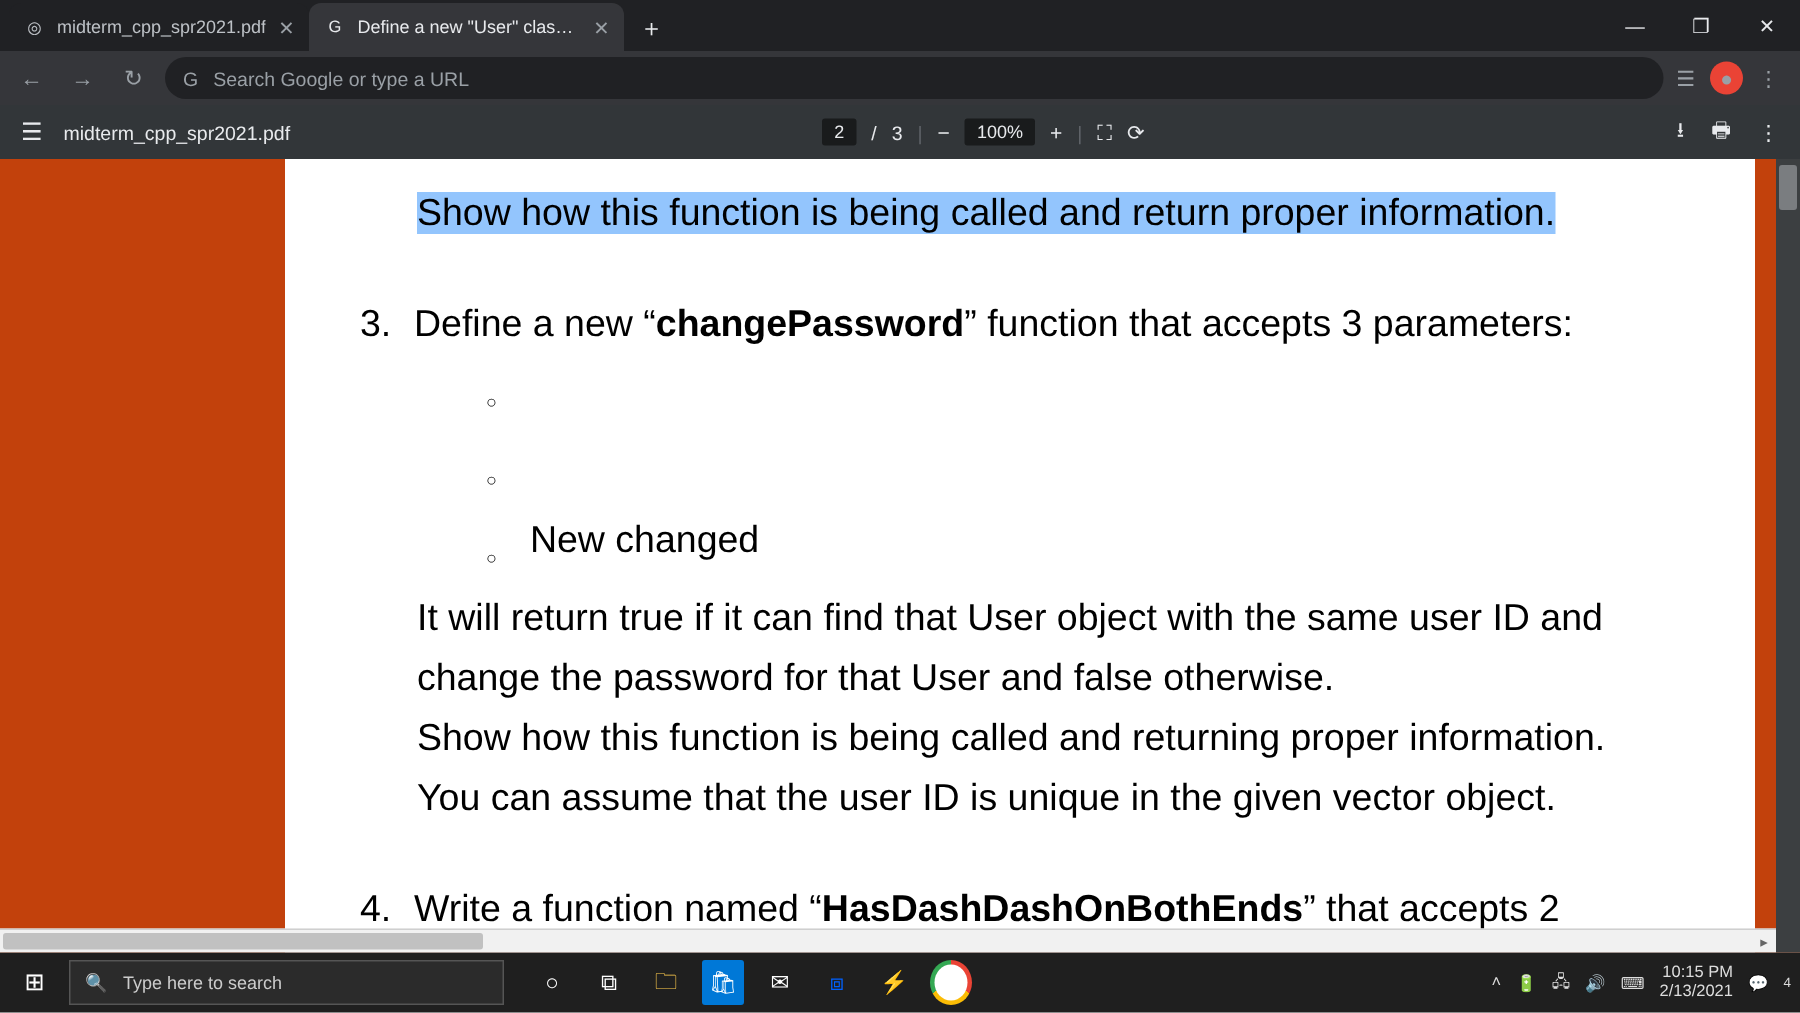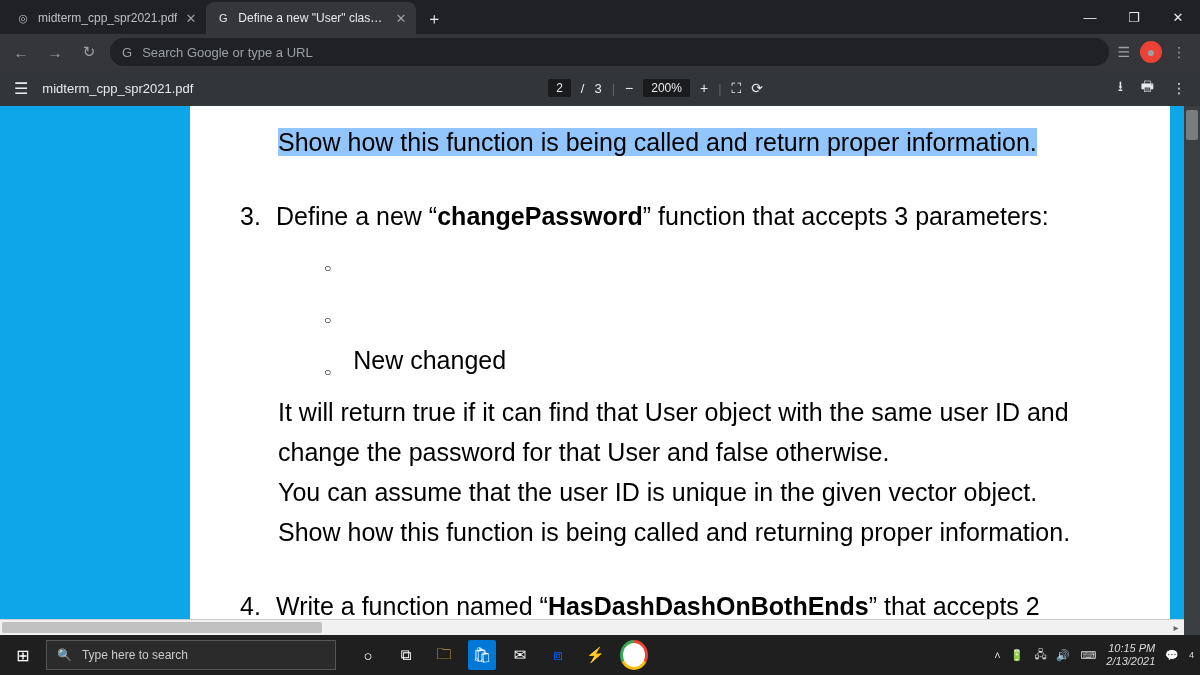--- a/index.html
+++ b/index.html
@@ -25,21 +25,21 @@
   
   .pdfbar { height:36px; background:#323639; display:flex; align-items:center; color:#e8eaed; font-size:13px; padding:0 14px; gap:14px; }
   .pdfbar .ham { font-size:16px;}
   .pdfbar .docname { flex:0 0 auto; }
   .pdfbar .center { flex:1; display:flex; align-items:center; justify-content:center; gap:10px; }
   .page-box, .zoom-box { background:#191b1c; padding:2px 8px; border-radius:2px; font-size:12px; }
   .pdfbar .sep { color:#5f6368; }
   .pdfbar .ico { font-size:14px; color:#e8eaed; }
   .pdfbar .right { display:flex; align-items:center; gap:18px; }
   
-  .viewport { position:absolute; top:106px; left:0; right:0; bottom:40px; background:#0ea5e9; overflow:hidden; }
+  .viewport { position:absolute; top:106px; left:0; right:0; bottom:40px; background:#c2410c; overflow:hidden; }
   .scroll-v { position:absolute; right:0; top:0; bottom:0; width:16px; background:#3c3f41; }
   .scroll-v .thumb { position:absolute; left:2px; right:2px; top:4px; height:30px; background:#7a7d80; border-radius:2px; }
   .scroll-h { position:absolute; left:0; right:16px; bottom:40px; height:16px; background:#f1f1f1; border-top:1px solid #dadada; z-index:3;}
   
   .viewport .scroll-h { position:absolute; left:0; right:16px; bottom:0; height:16px; background:#f1f1f1; border-top:1px solid #cfcfcf; }
   .scroll-h .thumb { position:absolute; top:2px; bottom:2px; left:2px; width:320px; background:#c1c1c1; border-radius:2px; }
   .scroll-h .arrow { position:absolute; top:0; bottom:0; width:16px; display:flex; align-items:center; justify-content:center; color:#666; font-size:10px; }
   .scroll-h .arrow.l { left:0;} .scroll-h .arrow.r { right:0;}
   .page { position:absolute; top:0; left:190px; width:980px; background:#fff; padding:16px 50px 8px 50px; font-family:Arial,Helvetica,sans-serif; color:#000; }
   .page .hl { background:#93c5fd; color:#000; }
@@ -50,21 +50,21 @@
   .page .bullet-row .circ { font-size:12px; margin-top:12px;}
   .page .para { font-size:25px; line-height:40px; padding-left:38px; }
   .page .gap { height:34px; }
   
   .taskbar { position:absolute; left:0; right:0; bottom:0; height:40px; background:#1f1f1f; display:flex; align-items:center; color:#fff; font-size:12px; }
   .start { width:46px; height:40px; display:flex; align-items:center; justify-content:center; font-size:16px;}
   .searchbox { height:30px; width:290px; background:#2b2b2b; border:1px solid #555; display:flex; align-items:center; padding:0 10px; gap:10px; color:#ccc; margin-right:8px;}
   .task-icons { display:flex; align-items:center; gap:10px; padding-left:10px; }
   .task-icons span { width:28px; height:30px; display:flex; align-items:center; justify-content:center; font-size:15px;}
   .tray { margin-left:auto; display:flex; align-items:center; gap:10px; padding-right:6px; font-size:11px; color:#ddd;}
-  .tray .stack { text-align:right; line-height:13px;font-style:italic; }
+  .tray .stack { text-align:right; line-height:13px; }
   .folder-ico { color:#ffcc4d; }
   .store-ico { color:#fff; background:#0078d7; border-radius:2px; padding:0 3px; font-size:11px;}
   .db-ico { color:#0061ff; font-size:17px;}
   .chrome-ico{ width:14px; height:14px; border-radius:50%; background:conic-gradient(#ea4335 0 120deg,#fbbc05 120deg 240deg,#34a853 240deg 360deg); position:relative;}
   .chrome-ico::after{content:"";position:absolute;inset:3px;border-radius:50%;background:#fff;}
   .colored-tiles { display:grid; grid-template-columns:7px 7px; grid-template-rows:7px 7px; gap:1px;}
   .colored-tiles i:nth-child(1){background:#f25022;} .colored-tiles i:nth-child(2){background:#7fba00;}
   .colored-tiles i:nth-child(3){background:#00a4ef;} .colored-tiles i:nth-child(4){background:#ffb900;}
 </style>
 </head>
@@ -106,21 +106,21 @@
 
 <div class="pdfbar">
   <span class="ham">☰</span>
   <span class="docname">midterm_cpp_spr2021.pdf</span>
   <div class="center">
     <span class="page-box">2</span>
     <span>/</span>
     <span>3</span>
     <span class="sep">|</span>
     <span class="ico">−</span>
-    <span class="zoom-box">200%</span>
+    <span class="zoom-box">100%</span>
     <span class="ico">+</span>
     <span class="sep">|</span>
     <span class="ico">⛶</span>
     <span class="ico">⟳</span>
   </div>
   <div class="right">
     <span class="ico">⭳</span>
     <span class="ico">🖶</span>
     <span class="ico">⋮</span>
   </div>
@@ -137,22 +137,22 @@
         <span class="circ">○</span>
       </div>
     <div class="bullet-row">
         <span class="circ">○</span>
       </div>
     <div class="bullet-row">
         <span class="circ">○</span>
         <span>New changed</span>
       </div>
     <div class="para">It will return true if it can find that User object with the same user ID and change the password for that User and false otherwise.</div>
+    <div class="para">Show how this function is being called and returning proper information.</div>
     <div class="para">You can assume that the user ID is unique in the given vector object.</div>
-    <div class="para">Show how this function is being called and returning proper information.</div>
     <div class="gap"></div>
     <div class="big">
       <span class="item-num">4.</span><span>Write a function named “</span><b>HasDashDashOnBothEnds</b><span>” that accepts 2</span>
     </div>
     <div class="para">parameters of the same as command line arguments (argc and argv). It</div>
   </div>
   <div class="scroll-v">
       <div class="thumb"></div>
     </div>
   <div class="scroll-h">

